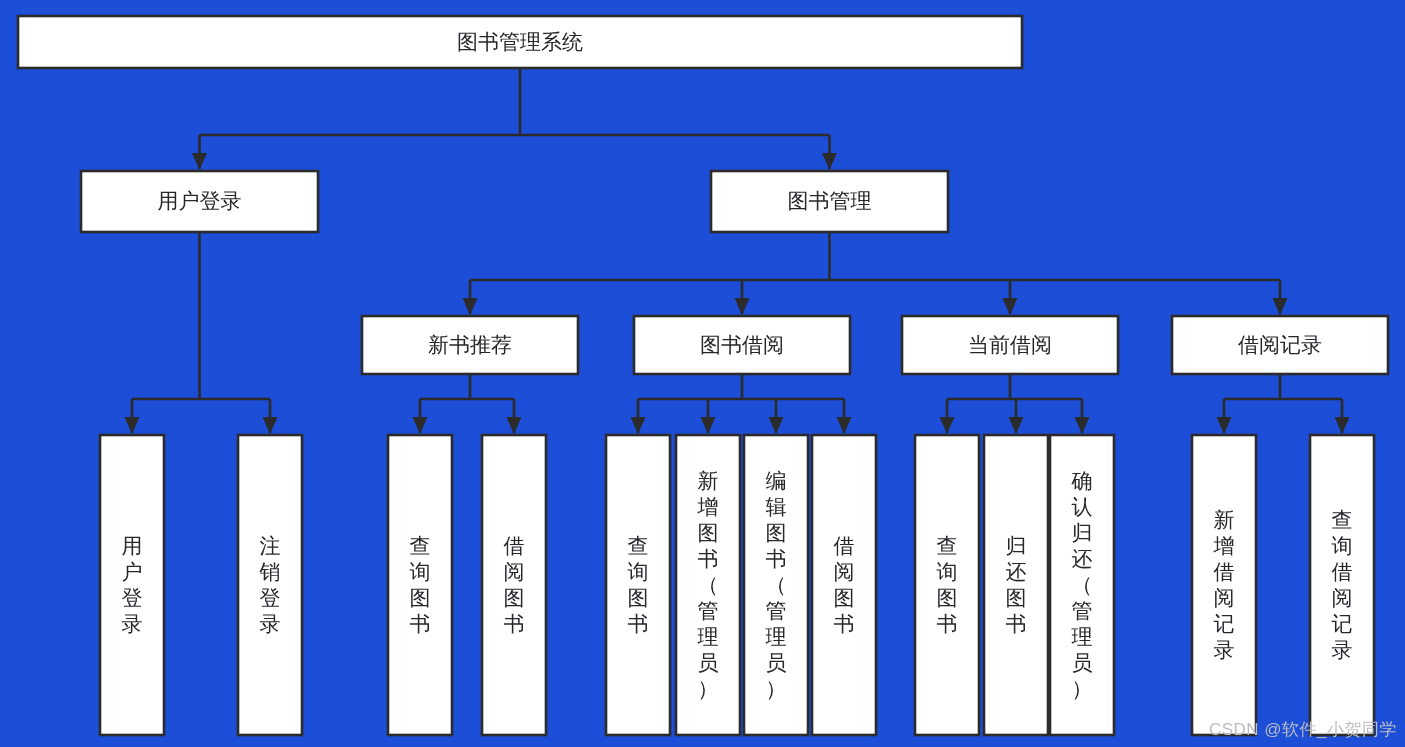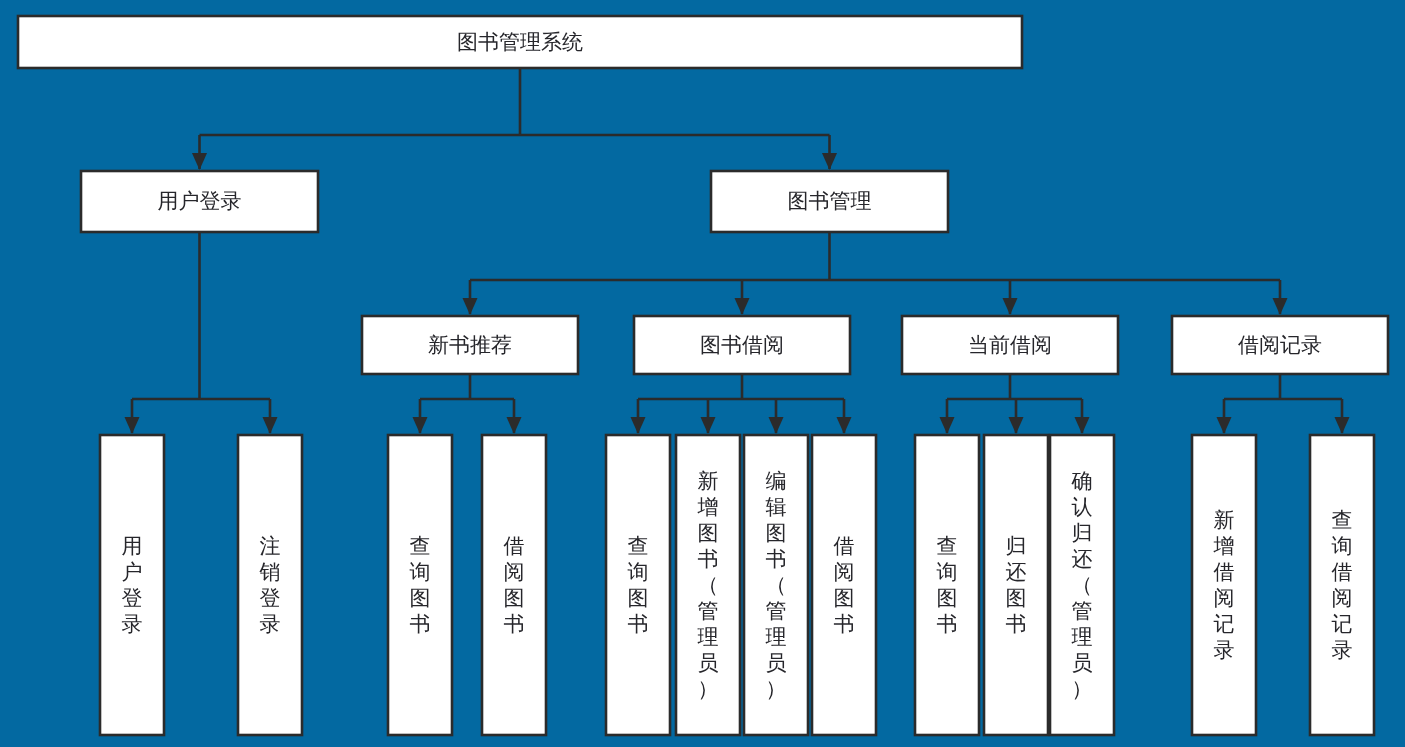--- a/index.html
+++ b/index.html
@@ -8,21 +8,21 @@
     padding: 0;
     background: #ffffff;
   }
   body {
     font-family: "Liberation Sans", "DejaVu Sans", sans-serif;
   }
   #diagram-root {
     position: relative;
     width: 1405px;
     height: 747px;
-    background: #0369a1;
+    background: #1d4ed8;
     overflow: hidden;
   }
   svg.diagram-canvas {
     position: absolute;
     left: 0;
     top: 0;
     width: 1405px;
     height: 747px;
     display: block;
   }
@@ -201,13 +201,14 @@
         <g>
           <rect x="1192" y="435" width="64" height="300" class="node-rect"></rect>
           <text x="1224" y="527.28" class="node-label-v"><tspan x="1224" dy="0">新</tspan><tspan x="1224" dy="26">增</tspan><tspan x="1224" dy="26">借</tspan><tspan x="1224" dy="26">阅</tspan><tspan x="1224" dy="26">记</tspan><tspan x="1224" dy="26">录</tspan></text>
         </g>
         <g>
           <rect x="1310" y="435" width="64" height="300" class="node-rect"></rect>
           <text x="1342" y="527.28" class="node-label-v"><tspan x="1342" dy="0">查</tspan><tspan x="1342" dy="26">询</tspan><tspan x="1342" dy="26">借</tspan><tspan x="1342" dy="26">阅</tspan><tspan x="1342" dy="26">记</tspan><tspan x="1342" dy="26">录</tspan></text>
         </g>
       </g>
   </svg>
+  <div class="watermark-text">CSDN @软件_小贺同学</div>
 </div>
 
 </body></html>

